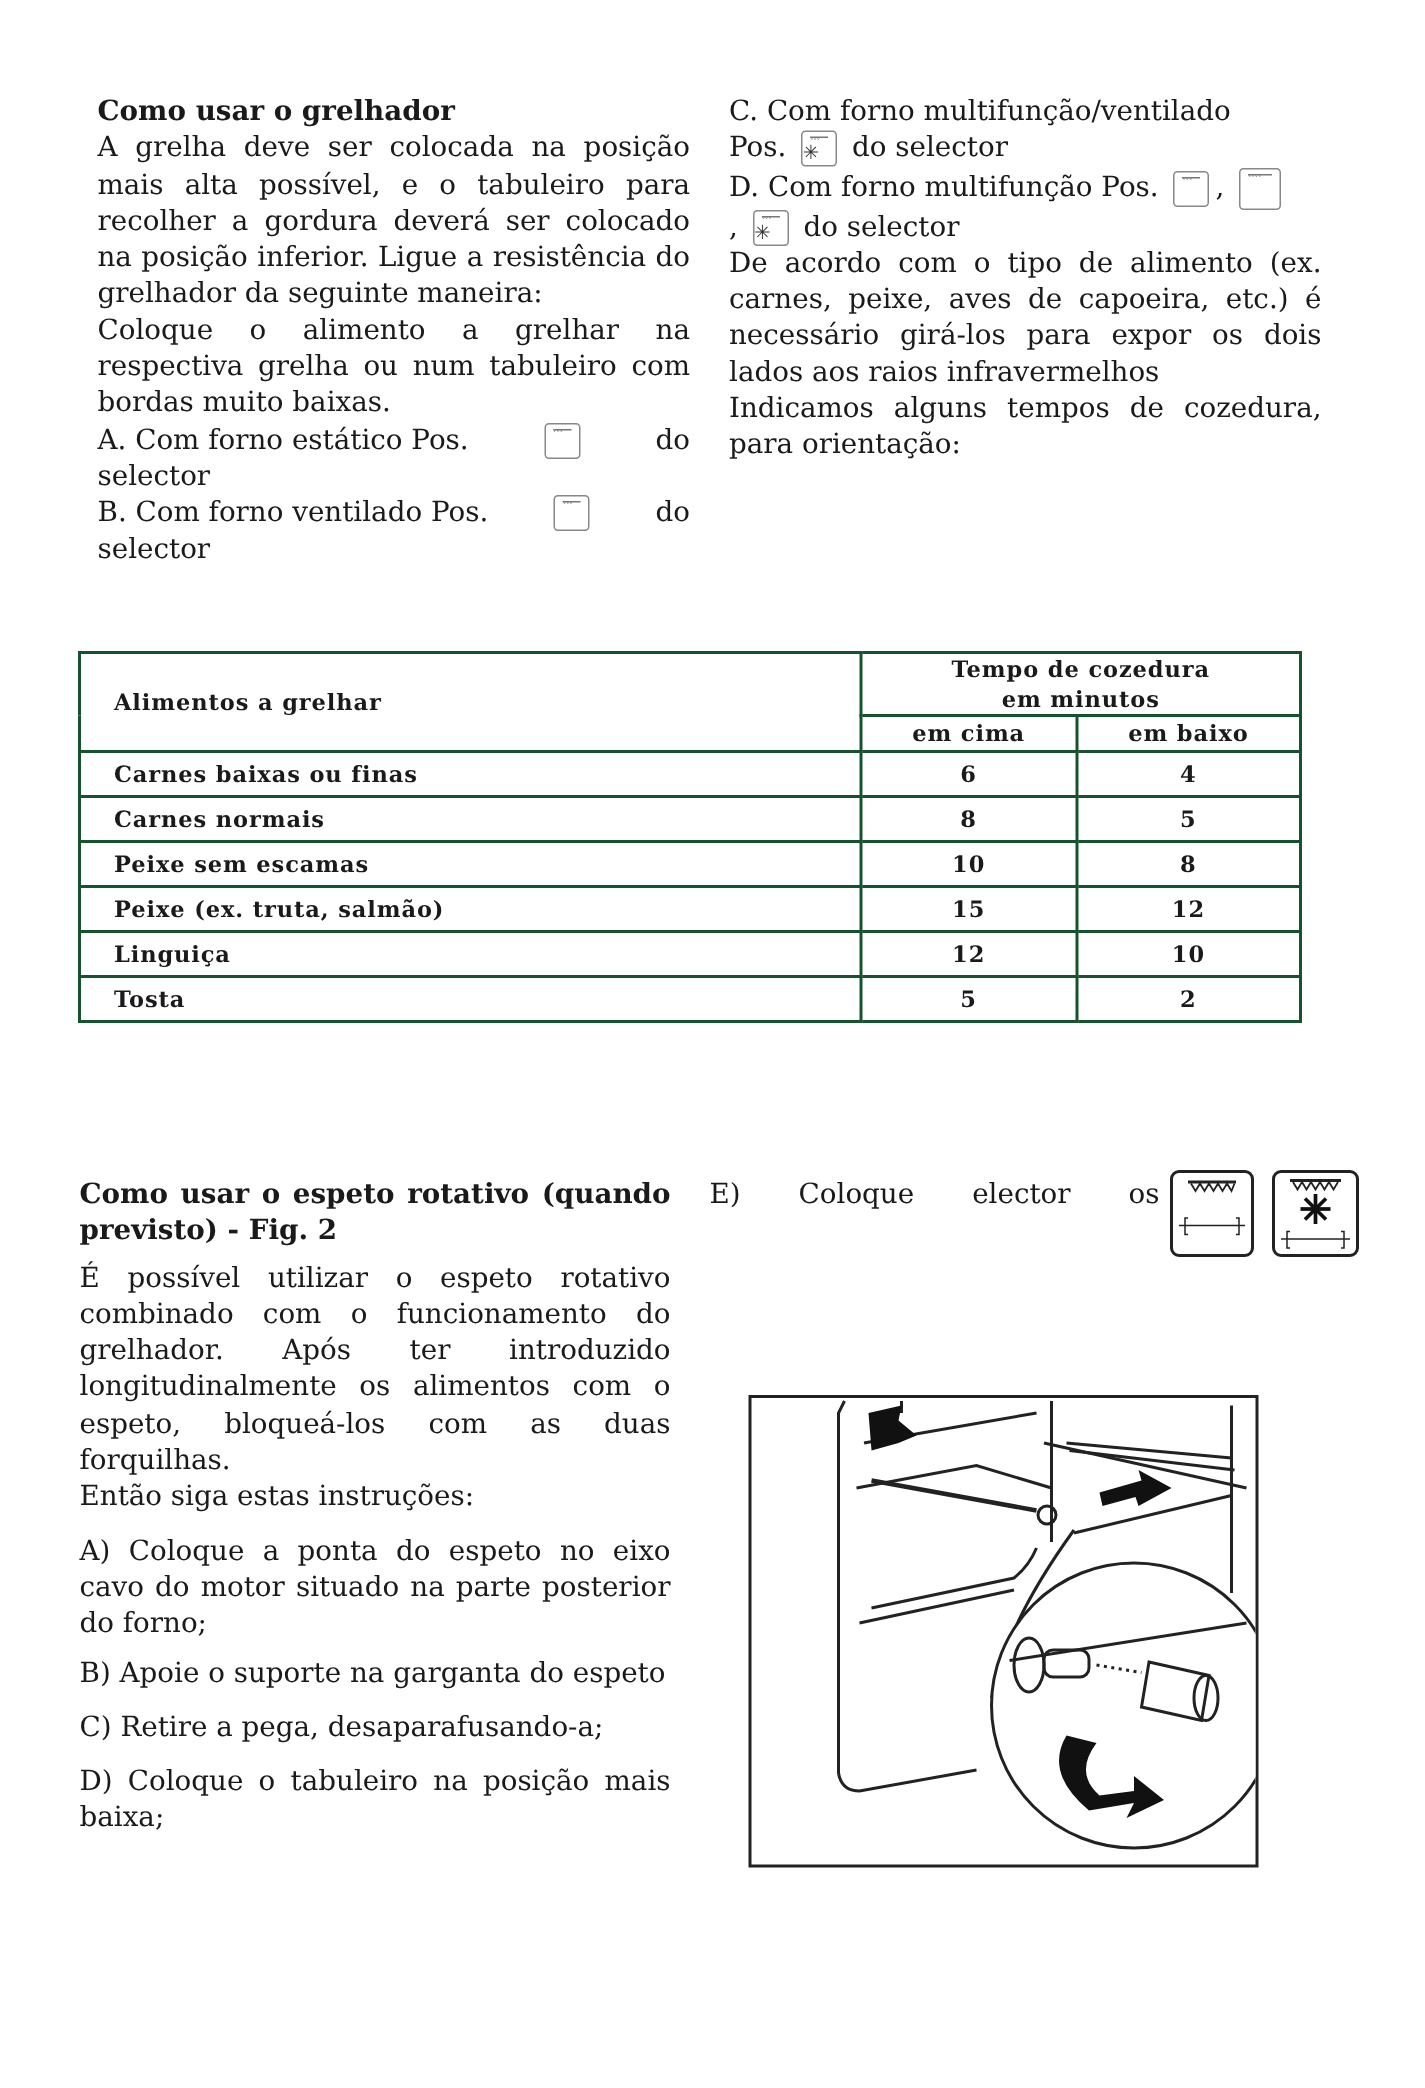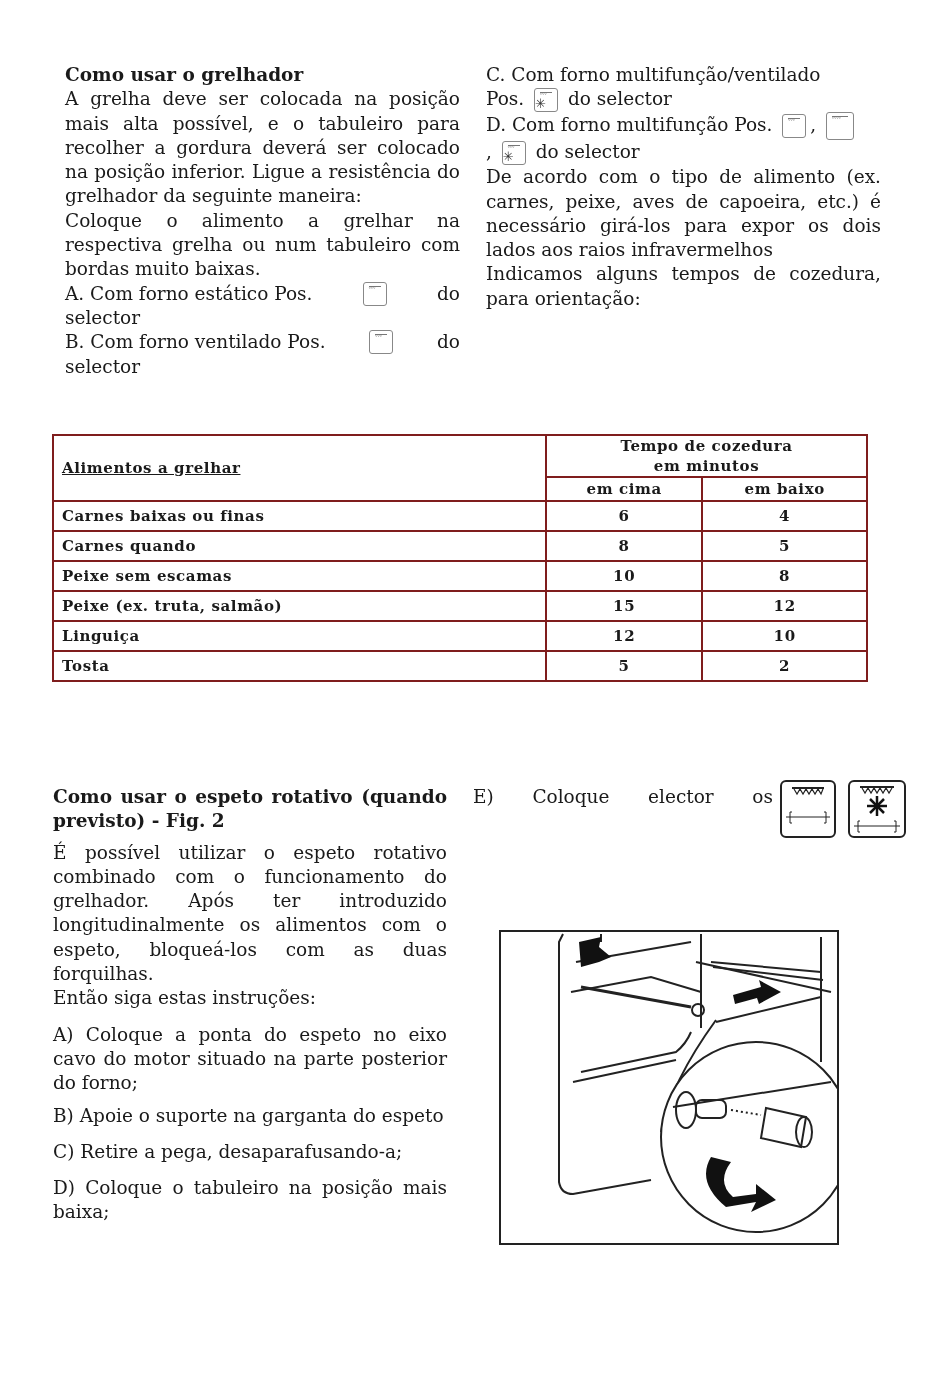--- a/index.html
+++ b/index.html
@@ -9,21 +9,21 @@
   .just { text-align:justify; text-align-last:left; }
   .h { font-weight:bold; font-family:"DejaVu Serif", serif; }
   .ico { display:inline-block; width:24px; height:24px; border:1px solid #888; border-radius:3px;
          vertical-align:middle; position:relative; background:#fff; margin:0 4px; box-sizing:border-box; }
   .ico .top { position:absolute; left:5px; right:5px; top:3px; height:3px;
               border-top:1px solid #777; font-size:6px; line-height:4px; color:#777; text-align:center; }
   .ico .fan { position:absolute; left:0; right:0; top:8px; text-align:center; font-size:13px; line-height:13px; color:#333; }
   .row-flex { display:flex; justify-content:space-between; align-items:center;gap:20px; }
   table.grill { position:absolute; left:52px; top:434px; width:816px; border-collapse:collapse;
                 font-family:"DejaVu Serif", serif; font-weight:bold; font-size:15px; letter-spacing:0.6px; }
-  table.grill td, table.grill th { border:2px solid #7f1d1d; padding:0 8px; height:28px; }
+  table.grill td, table.grill th { border:2px solid #14532d; padding:0 22px; height:28px; }
   table.grill th { font-weight:bold; }
   .c { text-align:center; }
   .l { text-align:left; }
   .bigico { position:absolute; width:56px; height:58px; border:2px solid #222; border-radius:6px; box-sizing:border-box; background:#fff; }
   .figure { position:absolute; left:499px; top:930px; width:340px; height:315px; border:2px solid #222; box-sizing:border-box; background:#fff; }
   p { margin:0; }
 </style>
 </head>
 <body>
 
@@ -66,39 +66,39 @@
     <span class="ico"><span class="top">ᵛᵛᵛ</span><span class="fan">✳</span></span>
     <span>do selector</span>
   </p>
   <p>De acordo com o tipo de alimento (ex. carnes, peixe, aves de capoeira, etc.) é necessário girá-los para expor os dois lados aos raios infravermelhos</p>
   <p>Indicamos alguns tempos de cozedura, para orientação:</p>
 </div>
 
 <table class="grill">
   <thead>
     <tr>
-      <th rowspan="2" class="l" style="width:475px;text-decoration:underline;">Alimentos a grelhar</th>
+      <th rowspan="2" class="l" style="width:475px;">Alimentos a grelhar</th>
       <th colspan="2" class="c" style="height:38px; line-height:20px;">
         <span>Tempo de cozedura</span><br>
         <span>em minutos</span>
       </th>
     </tr>
     <tr>
       <th class="c" style="height:22px;">em cima</th>
       <th class="c" style="height:22px;margin-left:40px;">em baixo</th>
     </tr>
   </thead>
   <tbody id="tbody">
       <tr>
         <td class="l">Carnes baixas ou finas</td>
         <td class="c">6</td>
         <td class="c">4</td>
       </tr>
       <tr>
-        <td class="l">Carnes quando</td>
+        <td class="l">Carnes normais</td>
         <td class="c">8</td>
         <td class="c">5</td>
       </tr>
       <tr>
         <td class="l">Peixe sem escamas</td>
         <td class="c">10</td>
         <td class="c">8</td>
       </tr>
       <tr>
         <td class="l">Peixe (ex. truta, salmão)</td>

